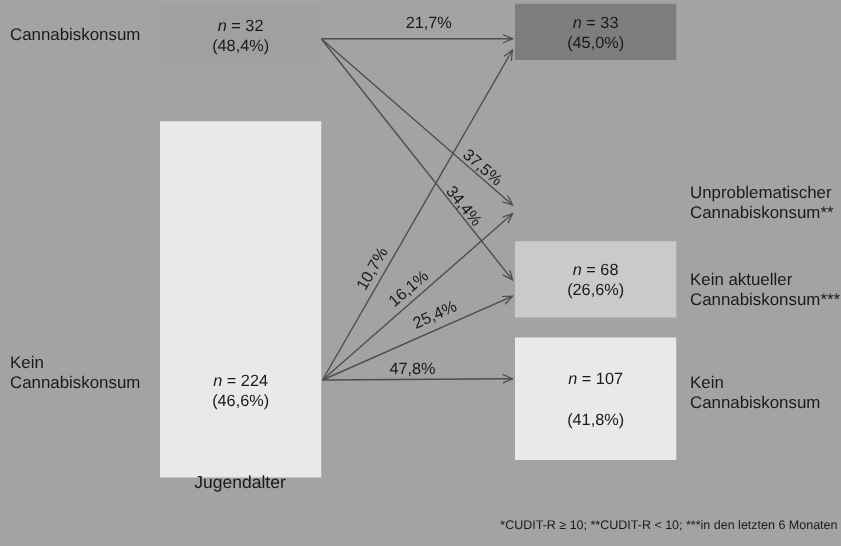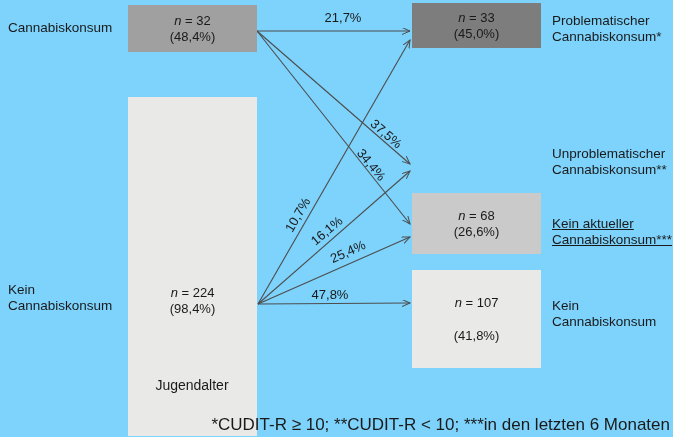--- a/index.html
+++ b/index.html
@@ -1,17 +1,17 @@
 <!DOCTYPE html>
 <html><head>
 <meta charset="utf-8">
 <style>
   html,body{margin:0;padding:0;background:#fff;}
   .stage{
-    position:relative;width:673px;height:437px;background:#7dd3fc;
+    position:relative;width:673px;height:437px;background:#a3a3a3;
     font-family:"Liberation Sans","DejaVu Sans",sans-serif;
     color:#1a1a1a;overflow:hidden;
   }
   .arrows{position:absolute;left:0;top:0;width:673px;height:437px;}
   .node{
     position:absolute;display:flex;flex-direction:column;
     align-items:center;justify-content:center;
     font-size:13px;line-height:15.5px;text-align:center;
   }
   .node.toptext{justify-content:flex-start;}
@@ -19,21 +19,21 @@
     position:absolute;font-size:13.5px;line-height:15.5px;text-align:left;
   }
   .flow-pct{
     position:absolute;width:48px;height:14px;line-height:14px;
     text-align:center;font-size:13px;white-space:nowrap;
   }
   .axis-label{
     position:absolute;font-size:14px;text-align:center;white-space:nowrap;
   }
   .footnote{
-    position:absolute;font-size:17px;white-space:nowrap;
+    position:absolute;font-size:10px;white-space:nowrap;
   }
   .it{font-style:italic;}
 </style>
 </head>
 <body>
 
 <div class="stage">
 
   <svg class="arrows" viewBox="0 0 673 437" xmlns="http://www.w3.org/2000/svg">
     <defs>
@@ -57,47 +57,43 @@
   </div>
   <div class="side-label" style="left:8px;top:282px;">
     <div>Kein</div>
     <div>Cannabiskonsum</div>
   </div>
 
   <div class="node" style="left: 128px; top: 5px; width: 129px; height: 47px; background: rgb(160, 160, 160);">
     <div><span class="it">n</span><span> = 32</span></div>
     <div>(48,4%)</div>
   </div>
-  <div class="node toptext" style="left: 128px; top: 97px; width: 129px; height: 339px; padding-top: 0px; background: rgb(233, 233, 231);">
+  <div class="node toptext" style="left: 128px; top: 97px; width: 129px; height: 273px; padding-top: 12px; background: rgb(233, 233, 231);">
     <div style="margin-top:188px;"><span class="it">n</span><span> = 224</span></div>
-    <div>(98,4%)</div>
+    <div>(46,6%)</div>
   </div>
 
   <div class="node" style="left: 412px; top: 3px; width: 129px; height: 45px; background: rgb(125, 125, 125);">
     <div><span class="it">n</span><span> = 33</span></div>
     <div>(45,0%)</div>
   </div>
   <div class="node" style="left: 412px; top: 193px; width: 129px; height: 61px; background: rgb(202, 202, 202);">
     <div><span class="it">n</span><span> = 68</span></div>
     <div>(26,6%)</div>
   </div>
   <div class="node" style="left: 412px; top: 270px; width: 129px; height: 98px; background: rgb(233, 233, 232); gap: 18px;">
     <div><span class="it">n</span><span> = 107</span></div>
     <div>(41,8%)</div>
   </div>
 
-  <div class="side-label" style="left:552px;top:13px;">
-    <div>Problematischer</div>
-    <div>Cannabiskonsum*</div>
-  </div>
   <div class="side-label" style="left:552px;top:146px;">
     <div>Unproblematischer</div>
     <div>Cannabiskonsum**</div>
   </div>
-  <div class="side-label" style="left:552px;top:216px;text-decoration:underline;">
+  <div class="side-label" style="left:552px;top:216px;">
     <div>Kein aktueller</div>
     <div>Cannabiskonsum***</div>
   </div>
   <div class="side-label" style="left:552px;top:298px;">
     <div>Kein</div>
     <div>Cannabiskonsum</div>
   </div>
 
   <div class="flow-pct" style="left:319px;top:11px;">21,7%</div>
   <div class="flow-pct" style="left:362px;top:127px;transform:rotate(41deg);">37,5%</div>

